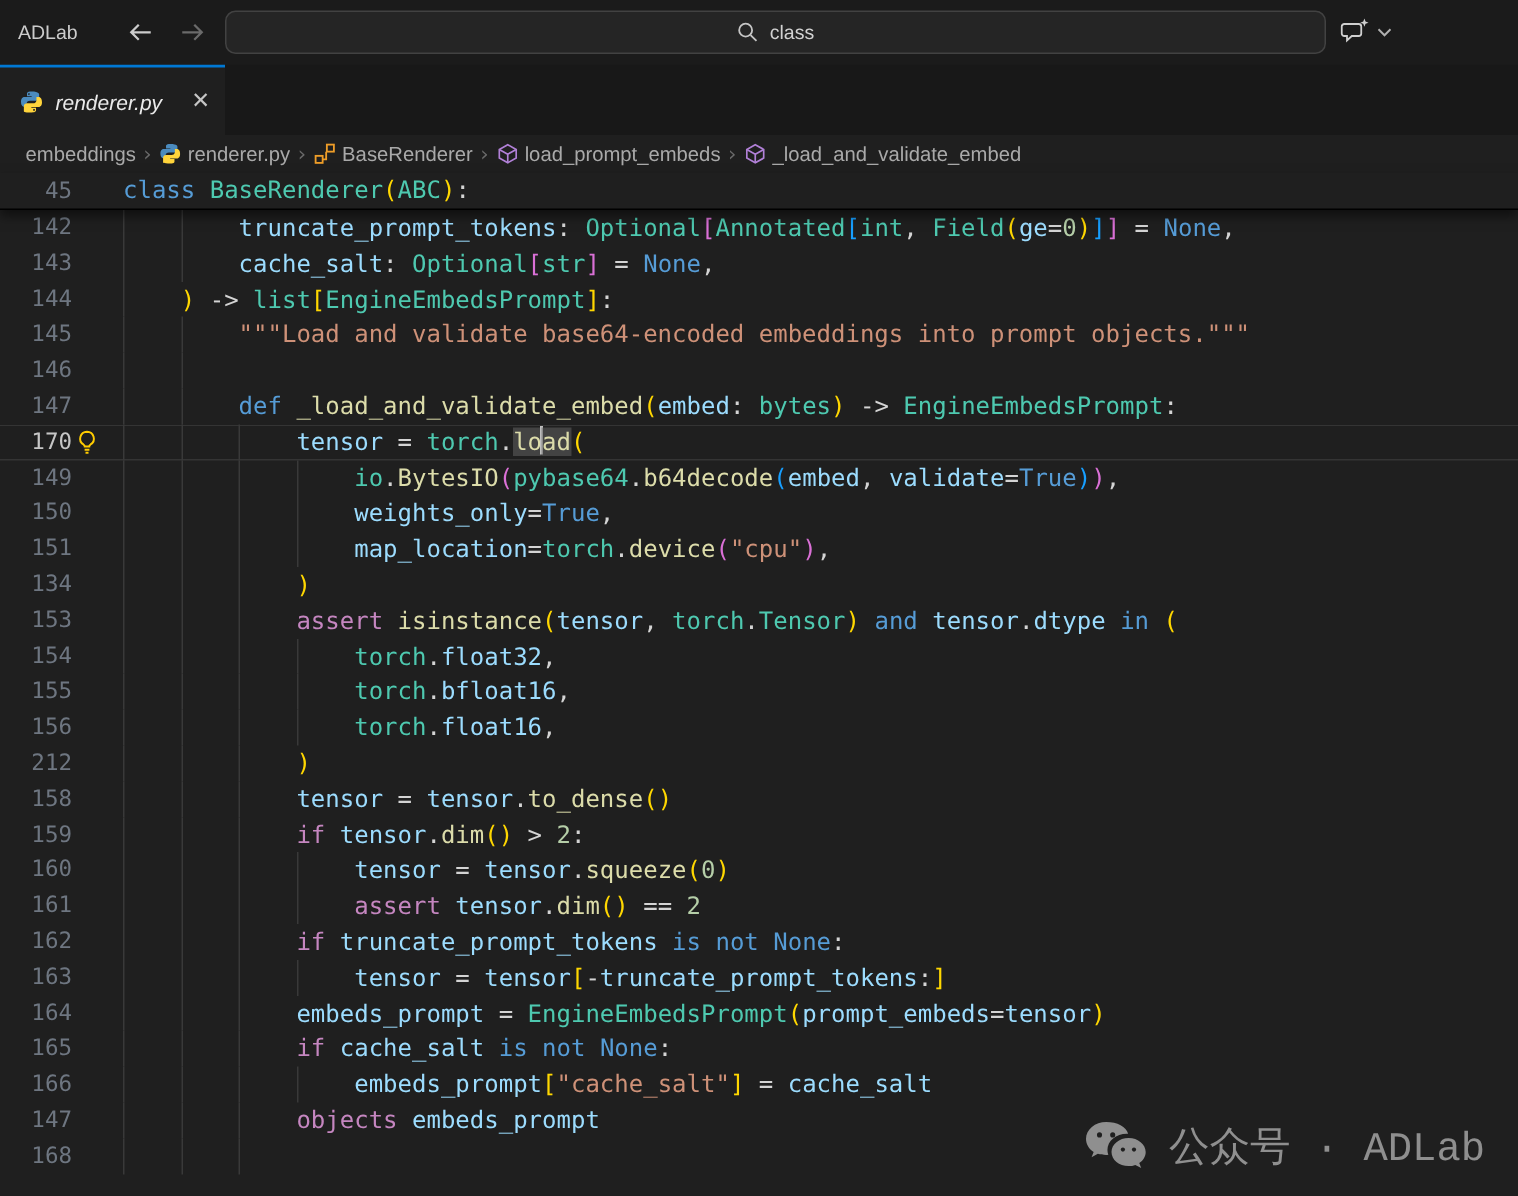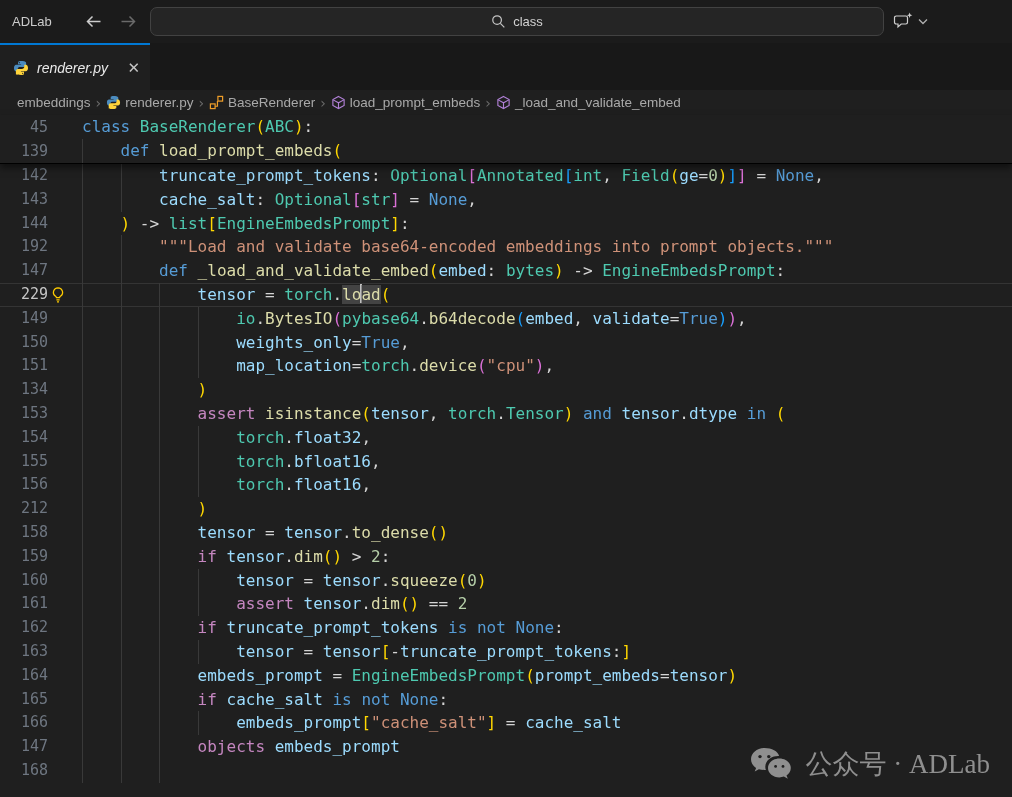--- a/index.html
+++ b/index.html
@@ -45,21 +45,21 @@
   .ig { display:inline-block; width:4ch; height:100%; border-left:1px solid #393939; vertical-align:top; }
   .row.current { box-shadow:inset 0 1px 0 #343434, inset 0 -1px 0 #343434; }
   .row.current .ln { color:#c6c6c6; }
   .tk { }
   .hl { background:rgba(97,97,97,.55); }
   .caret { display:inline-block; width:2px; height:1.15em; margin:0 -1px; background:#bfbfbf; vertical-align:-0.18em; }
   .bulb { position:absolute; left:2px; top:3px; }
   
   .watermark {
     position:absolute; right:22px; bottom:14px; display:flex; align-items:center; gap:12px;
-    color:#8f8f8f; font-size:27px; font-family:Liberation Serif, serif; z-index:5;
+    color:#8f8f8f; font-size:27px; font-family:Liberation Mono, monospace; z-index:5;
   }
 </style>
 </head>
 <body>
 
 <div class="titlebar">
   <div class="menu-item">ADLab</div>
   <div class="nav-arrows">
     <div class="nav-btn">
       <svg width="18" height="15" viewBox="0 0 18 15">
@@ -142,29 +142,29 @@
           <path d="M2.3 5.2 8 8.3l5.7-3.1M8 8.3v6"></path>
         </g>
       </svg>
       <span>_load_and_validate_embed</span>
     </span>
   </div>
 
 <div class="editor">
   <div class="sticky" id="sticky-rows">
       <div class="row"><span class="ln">45</span><span class="glyph"></span><span class="content"><span class="tk" style="color: rgb(86, 156, 214);">class</span><span class="tk" style="color: rgb(212, 212, 212);"> </span><span class="tk" style="color: rgb(78, 201, 176);">BaseRenderer</span><span class="tk" style="color: rgb(255, 215, 0);">(</span><span class="tk" style="color: rgb(78, 201, 176);">ABC</span><span class="tk" style="color: rgb(255, 215, 0);">)</span><span class="tk" style="color: rgb(212, 212, 212);">:</span></span></div>
-      <div class="row"><span class="ln">139</span><span class="glyph"></span><span class="content"><span class="ig"></span><span class="tk" style="color: rgb(86, 156, 214);">def</span><span class="tk" style="color: rgb(212, 212, 212);"> </span><span class="tk" style="color: rgb(220, 220, 170);">load_prompt_embeds</span><span class="tk" style="color: rgb(255, 215, 0);">(</span></span></div>
     </div>
   <div id="code-rows">
       <div class="row"><span class="ln">142</span><span class="glyph"></span><span class="content"><span class="ig"></span><span class="ig"></span><span class="tk" style="color: rgb(156, 220, 254);">truncate_prompt_tokens</span><span class="tk" style="color: rgb(212, 212, 212);">: </span><span class="tk" style="color: rgb(78, 201, 176);">Optional</span><span class="tk" style="color: rgb(218, 112, 214);">[</span><span class="tk" style="color: rgb(78, 201, 176);">Annotated</span><span class="tk" style="color: rgb(23, 159, 255);">[</span><span class="tk" style="color: rgb(78, 201, 176);">int</span><span class="tk" style="color: rgb(212, 212, 212);">, </span><span class="tk" style="color: rgb(78, 201, 176);">Field</span><span class="tk" style="color: rgb(255, 215, 0);">(</span><span class="tk" style="color: rgb(156, 220, 254);">ge</span><span class="tk" style="color: rgb(212, 212, 212);">=</span><span class="tk" style="color: rgb(181, 206, 168);">0</span><span class="tk" style="color: rgb(255, 215, 0);">)</span><span class="tk" style="color: rgb(23, 159, 255);">]</span><span class="tk" style="color: rgb(218, 112, 214);">]</span><span class="tk" style="color: rgb(212, 212, 212);"> = </span><span class="tk" style="color: rgb(86, 156, 214);">None</span><span class="tk" style="color: rgb(212, 212, 212);">,</span></span></div>
       <div class="row"><span class="ln">143</span><span class="glyph"></span><span class="content"><span class="ig"></span><span class="ig"></span><span class="tk" style="color: rgb(156, 220, 254);">cache_salt</span><span class="tk" style="color: rgb(212, 212, 212);">: </span><span class="tk" style="color: rgb(78, 201, 176);">Optional</span><span class="tk" style="color: rgb(218, 112, 214);">[</span><span class="tk" style="color: rgb(78, 201, 176);">str</span><span class="tk" style="color: rgb(218, 112, 214);">]</span><span class="tk" style="color: rgb(212, 212, 212);"> = </span><span class="tk" style="color: rgb(86, 156, 214);">None</span><span class="tk" style="color: rgb(212, 212, 212);">,</span></span></div>
       <div class="row"><span class="ln">144</span><span class="glyph"></span><span class="content"><span class="ig"></span><span class="tk" style="color: rgb(255, 215, 0);">)</span><span class="tk" style="color: rgb(212, 212, 212);"> -&gt; </span><span class="tk" style="color: rgb(78, 201, 176);">list</span><span class="tk" style="color: rgb(255, 215, 0);">[</span><span class="tk" style="color: rgb(78, 201, 176);">EngineEmbedsPrompt</span><span class="tk" style="color: rgb(255, 215, 0);">]</span><span class="tk" style="color: rgb(212, 212, 212);">:</span></span></div>
-      <div class="row"><span class="ln">192</span><span class="glyph"></span><span class="content"><span class="ig"></span><span class="ig"></span><span class="tk" style="color: rgb(206, 145, 120);">"""Load and validate base64-encoded embeddings into prompt objects."""</span></span></div>
+      <div class="row"><span class="ln">145</span><span class="glyph"></span><span class="content"><span class="ig"></span><span class="ig"></span><span class="tk" style="color: rgb(206, 145, 120);">"""Load and validate base64-encoded embeddings into prompt objects."""</span></span></div>
+      <div class="row"><span class="ln">146</span><span class="glyph"></span><span class="content"><span class="ig"></span><span class="ig"></span></span></div>
       <div class="row"><span class="ln">147</span><span class="glyph"></span><span class="content"><span class="ig"></span><span class="ig"></span><span class="tk" style="color: rgb(86, 156, 214);">def</span><span class="tk" style="color: rgb(212, 212, 212);"> </span><span class="tk" style="color: rgb(220, 220, 170);">_load_and_validate_embed</span><span class="tk" style="color: rgb(255, 215, 0);">(</span><span class="tk" style="color: rgb(156, 220, 254);">embed</span><span class="tk" style="color: rgb(212, 212, 212);">: </span><span class="tk" style="color: rgb(78, 201, 176);">bytes</span><span class="tk" style="color: rgb(255, 215, 0);">)</span><span class="tk" style="color: rgb(212, 212, 212);"> -&gt; </span><span class="tk" style="color: rgb(78, 201, 176);">EngineEmbedsPrompt</span><span class="tk" style="color: rgb(212, 212, 212);">:</span></span></div>
-      <div class="row current"><span class="ln">229</span><span class="glyph"><svg class="bulb" width="16" height="17" viewBox="0 0 16 17">
+      <div class="row current"><span class="ln">170</span><span class="glyph"><svg class="bulb" width="16" height="17" viewBox="0 0 16 17">
             <g stroke="#FFCC00" stroke-width="1.3" fill="none">
               <path d="M8 1.8a4.6 4.6 0 0 1 2.4 8.5c-.6.4-.9.9-.9 1.4H6.5c0-.5-.3-1-.9-1.4A4.6 4.6 0 0 1 8 1.8z"></path>
               <path d="M6.4 13.8h3.2M7 15.8h2"></path>
             </g>
           </svg></span><span class="content"><span class="ig"></span><span class="ig"></span><span class="ig"></span><span class="tk" style="color: rgb(156, 220, 254);">tensor</span><span class="tk" style="color: rgb(212, 212, 212);"> = </span><span class="tk" style="color: rgb(78, 201, 176);">torch</span><span class="tk" style="color: rgb(212, 212, 212);">.</span><span class="tk hl" style="color: rgb(220, 220, 170);">lo</span><span class="caret"></span><span class="tk hl" style="color: rgb(220, 220, 170);">ad</span><span class="tk" style="color: rgb(255, 215, 0);">(</span></span></div>
       <div class="row"><span class="ln">149</span><span class="glyph"></span><span class="content"><span class="ig"></span><span class="ig"></span><span class="ig"></span><span class="ig"></span><span class="tk" style="color: rgb(78, 201, 176);">io</span><span class="tk" style="color: rgb(212, 212, 212);">.</span><span class="tk" style="color: rgb(220, 220, 170);">BytesIO</span><span class="tk" style="color: rgb(218, 112, 214);">(</span><span class="tk" style="color: rgb(78, 201, 176);">pybase64</span><span class="tk" style="color: rgb(212, 212, 212);">.</span><span class="tk" style="color: rgb(220, 220, 170);">b64decode</span><span class="tk" style="color: rgb(23, 159, 255);">(</span><span class="tk" style="color: rgb(156, 220, 254);">embed</span><span class="tk" style="color: rgb(212, 212, 212);">, </span><span class="tk" style="color: rgb(156, 220, 254);">validate</span><span class="tk" style="color: rgb(212, 212, 212);">=</span><span class="tk" style="color: rgb(86, 156, 214);">True</span><span class="tk" style="color: rgb(23, 159, 255);">)</span><span class="tk" style="color: rgb(218, 112, 214);">)</span><span class="tk" style="color: rgb(212, 212, 212);">,</span></span></div>
       <div class="row"><span class="ln">150</span><span class="glyph"></span><span class="content"><span class="ig"></span><span class="ig"></span><span class="ig"></span><span class="ig"></span><span class="tk" style="color: rgb(156, 220, 254);">weights_only</span><span class="tk" style="color: rgb(212, 212, 212);">=</span><span class="tk" style="color: rgb(86, 156, 214);">True</span><span class="tk" style="color: rgb(212, 212, 212);">,</span></span></div>
       <div class="row"><span class="ln">151</span><span class="glyph"></span><span class="content"><span class="ig"></span><span class="ig"></span><span class="ig"></span><span class="ig"></span><span class="tk" style="color: rgb(156, 220, 254);">map_location</span><span class="tk" style="color: rgb(212, 212, 212);">=</span><span class="tk" style="color: rgb(78, 201, 176);">torch</span><span class="tk" style="color: rgb(212, 212, 212);">.</span><span class="tk" style="color: rgb(220, 220, 170);">device</span><span class="tk" style="color: rgb(218, 112, 214);">(</span><span class="tk" style="color: rgb(206, 145, 120);">"cpu"</span><span class="tk" style="color: rgb(218, 112, 214);">)</span><span class="tk" style="color: rgb(212, 212, 212);">,</span></span></div>
       <div class="row"><span class="ln">134</span><span class="glyph"></span><span class="content"><span class="ig"></span><span class="ig"></span><span class="ig"></span><span class="tk" style="color: rgb(255, 215, 0);">)</span></span></div>
       <div class="row"><span class="ln">153</span><span class="glyph"></span><span class="content"><span class="ig"></span><span class="ig"></span><span class="ig"></span><span class="tk" style="color: rgb(197, 134, 192);">assert</span><span class="tk" style="color: rgb(212, 212, 212);"> </span><span class="tk" style="color: rgb(220, 220, 170);">isinstance</span><span class="tk" style="color: rgb(255, 215, 0);">(</span><span class="tk" style="color: rgb(156, 220, 254);">tensor</span><span class="tk" style="color: rgb(212, 212, 212);">, </span><span class="tk" style="color: rgb(78, 201, 176);">torch</span><span class="tk" style="color: rgb(212, 212, 212);">.</span><span class="tk" style="color: rgb(78, 201, 176);">Tensor</span><span class="tk" style="color: rgb(255, 215, 0);">)</span><span class="tk" style="color: rgb(212, 212, 212);"> </span><span class="tk" style="color: rgb(86, 156, 214);">and</span><span class="tk" style="color: rgb(212, 212, 212);"> </span><span class="tk" style="color: rgb(156, 220, 254);">tensor</span><span class="tk" style="color: rgb(212, 212, 212);">.</span><span class="tk" style="color: rgb(156, 220, 254);">dtype</span><span class="tk" style="color: rgb(212, 212, 212);"> </span><span class="tk" style="color: rgb(86, 156, 214);">in</span><span class="tk" style="color: rgb(212, 212, 212);"> </span><span class="tk" style="color: rgb(255, 215, 0);">(</span></span></div>

